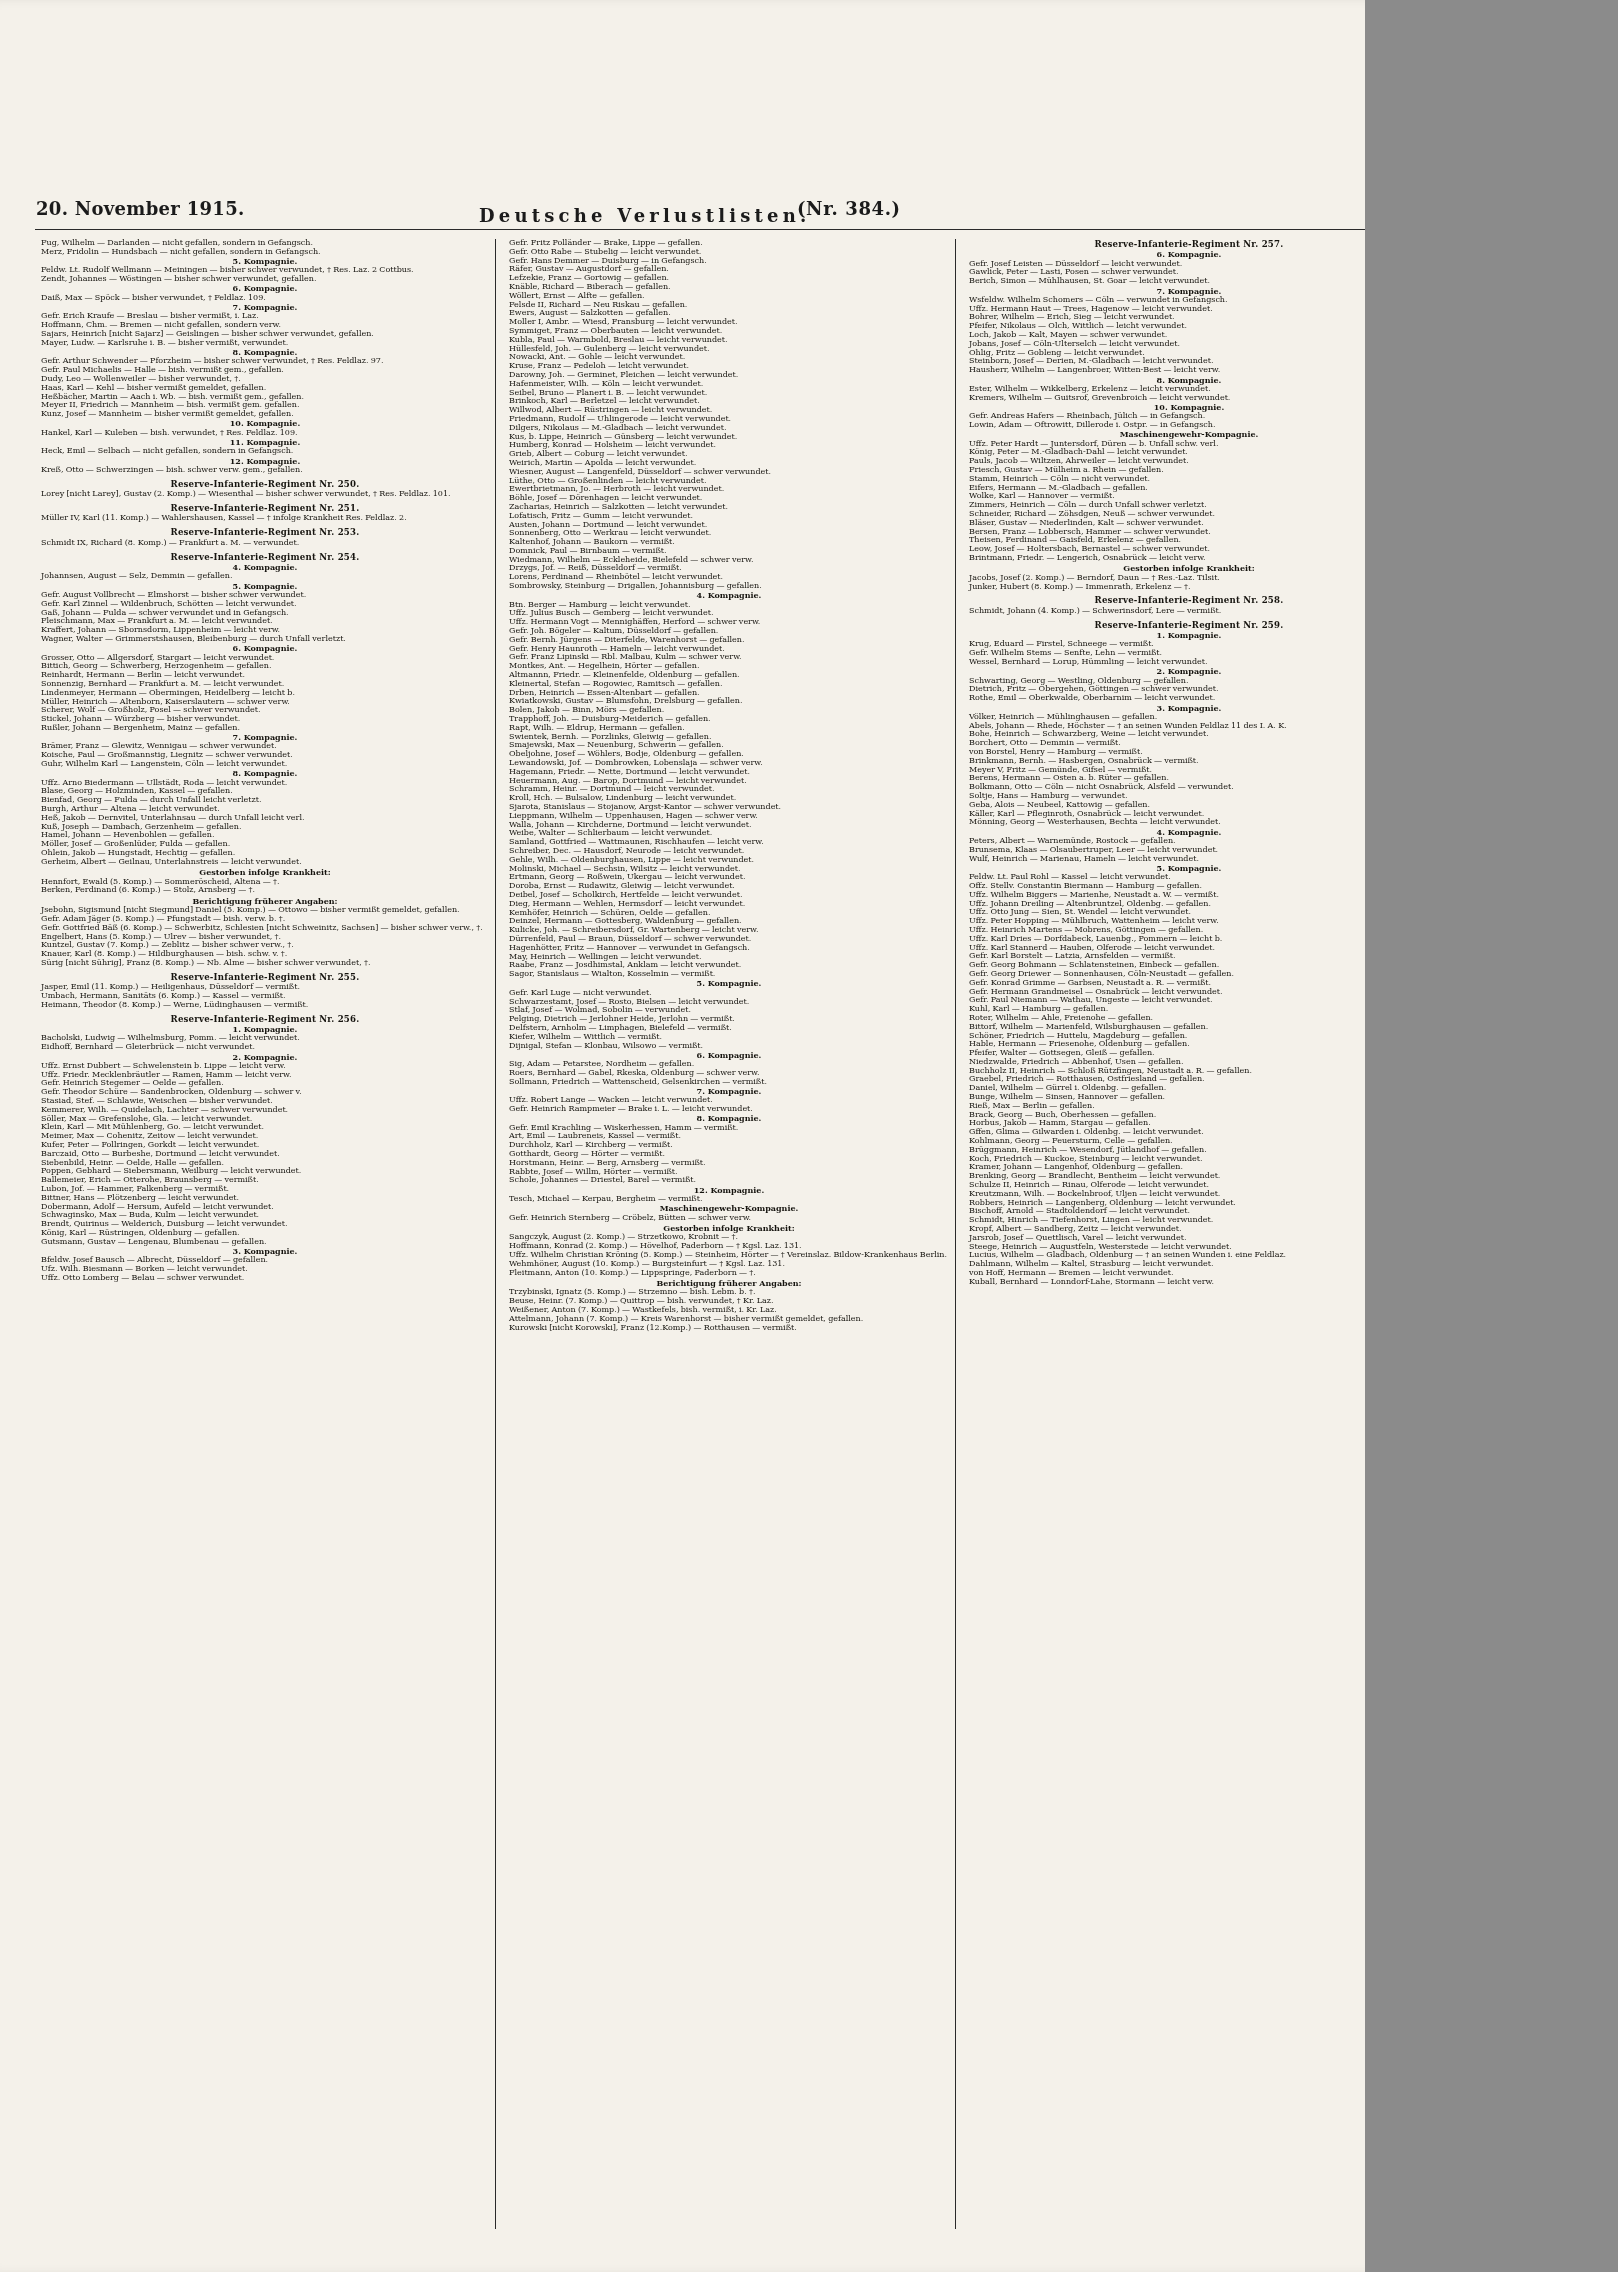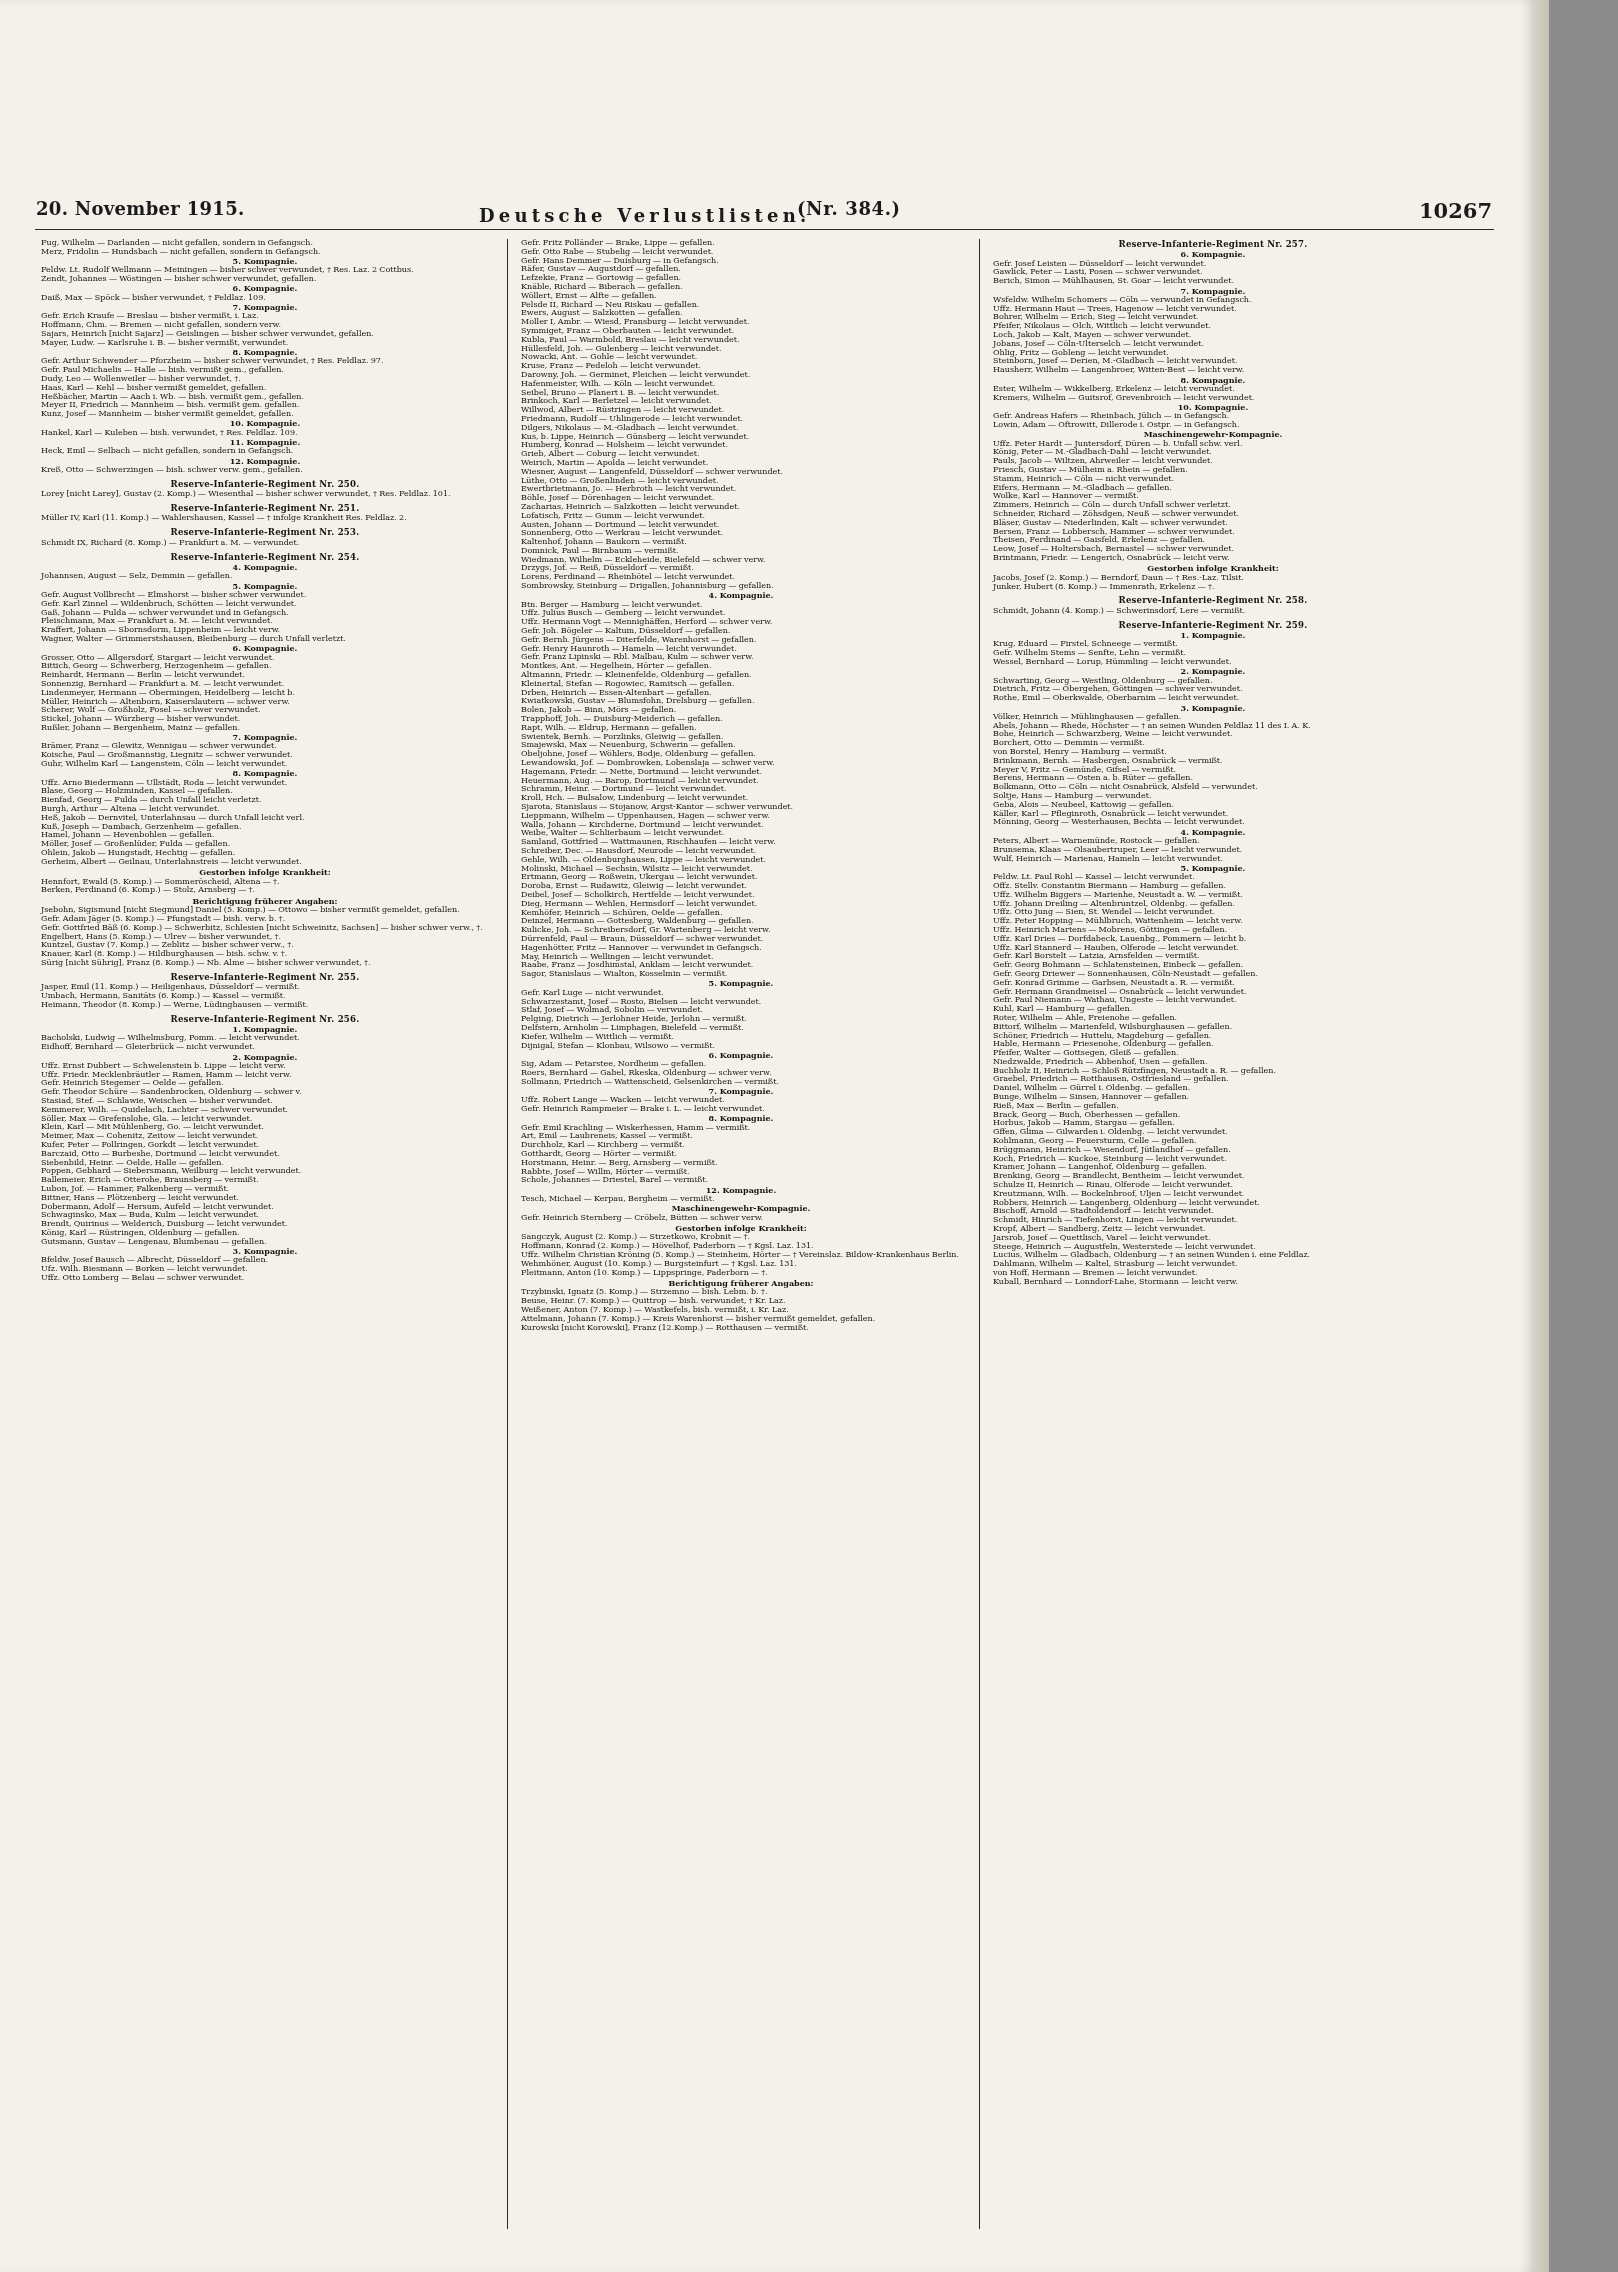--- a/index.html
+++ b/index.html
@@ -5,21 +5,21 @@
   html, body {
     margin: 0;
     padding: 0;
     background: #8b8b8b;
   }
   body {
     font-family: "DejaVu Serif", serif;
   }
   .page {
     position: relative;
-    width: 1549px;
+    width: 1365px;
     height: 2273px;
     background: #8b5cf6;
     overflow: hidden;
   }
   .paper {
     position: absolute;
     left: 0;
     top: 0;
     width: 1534px;
     height: 2273px;
@@ -90,21 +90,21 @@
     height: 1.2px;
     background: #2a2a2a;
   }
   .columns {
     position: absolute;
     left: 35px;
     top: 239px;
     width: 1459px;
     height: 1990px;
     display: flex;
-    gap: 12px;
+    gap: 0;
   }
   .col {
     width: 460px;
     padding: 0 6px;
     box-sizing: border-box;
     position: relative;
   }
   .col + .col {
     border-left: 1.2px solid #2a2a2a;
     padding-left: 13px;

